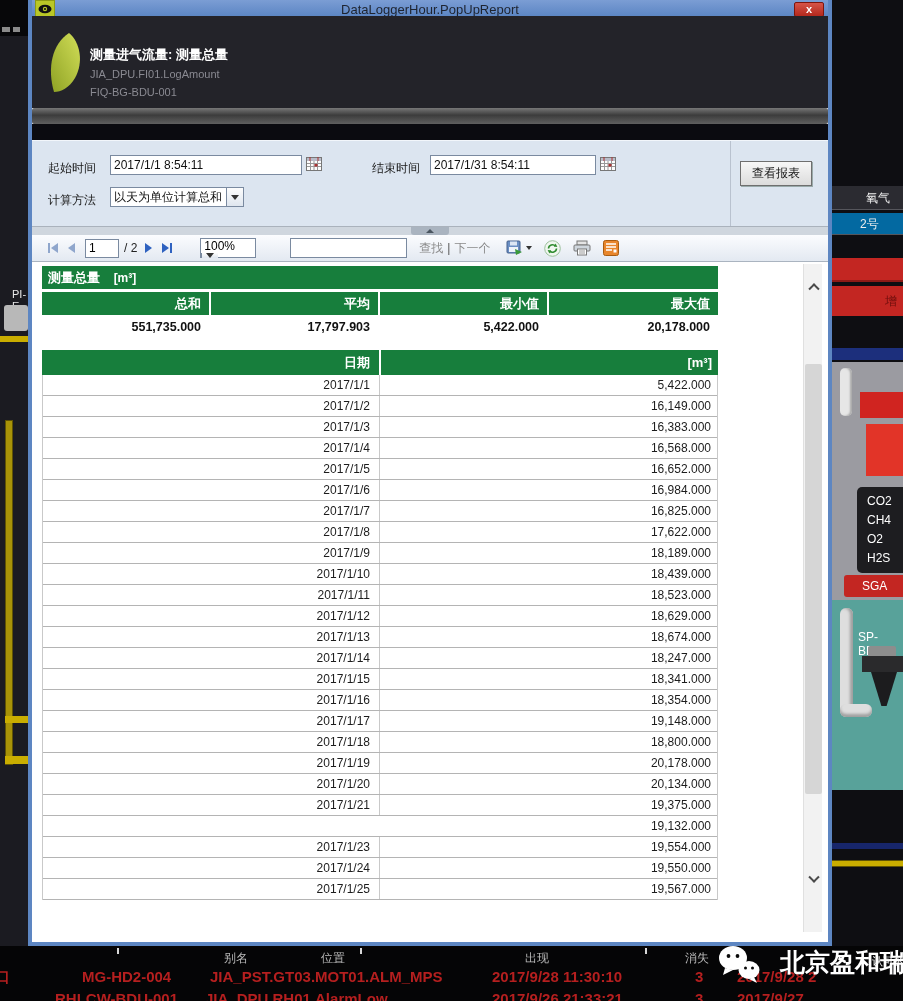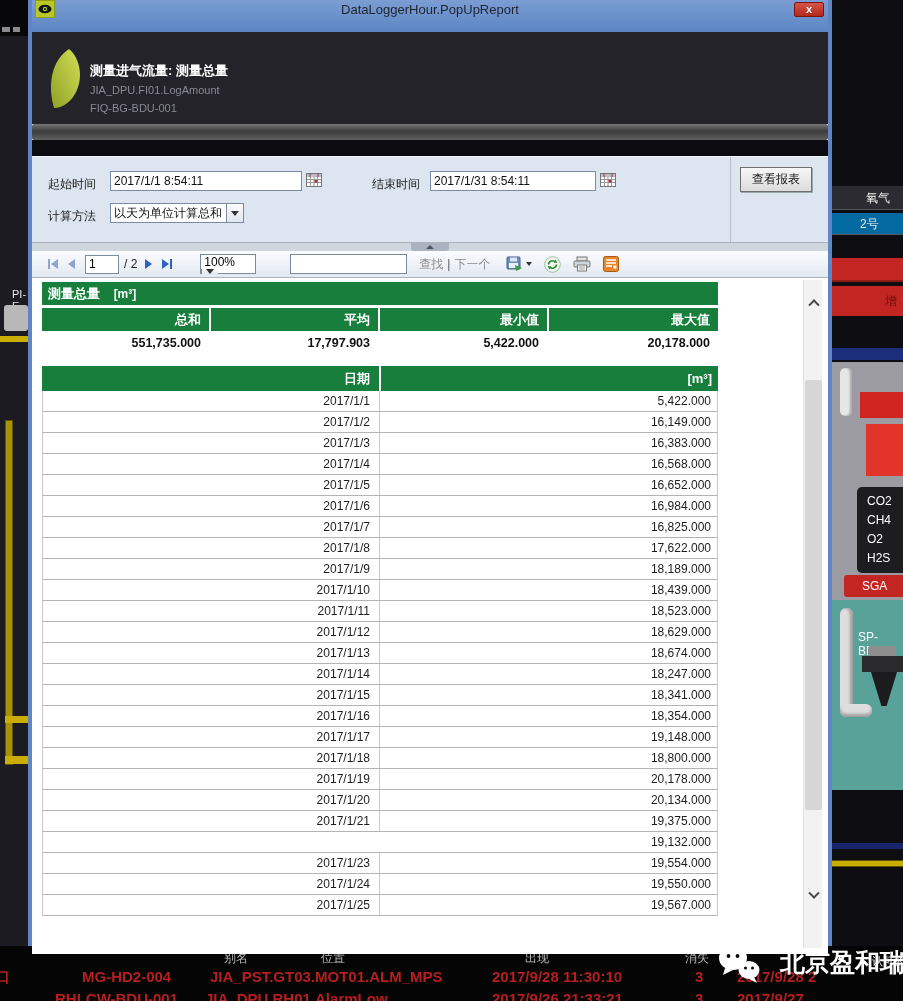--- a/index.html
+++ b/index.html
@@ -55,21 +55,21 @@
 
   .watermark { position:absolute; left:716px; top:938px; width:187px; height:55px; z-index:3; overflow:hidden; }
   .wm-icon { position:absolute; left:0; top:5px; }
   .wm-text { position:absolute; left:46px; top:8px; color:#fff; font-size:25px; font-weight:700; white-space:nowrap;
              font-family:"Liberation Serif", serif;margin-left:18px; }
   .wm-suffix { position:absolute; left:156px; top:16px; color:#fff; font-size:11px; white-space:nowrap; }
 
   
   .popup { position:absolute; left:28px; top:0; width:804px; height:946px; z-index:10; background:#fff;
            border-left:4px solid #5d86c2; border-right:4px solid #5d86c2; border-bottom:4px solid #5d86c2; }
-  .titlebar { position:relative; height:32px; background:linear-gradient(#7b9dd4,#5c86c4); }
+  .titlebar { position:relative; height:16px; background:linear-gradient(#7b9dd4,#5c86c4); }
   .titlebar .title { display:block; text-align:center; font-size:13px; color:#1e2430; line-height:19px; }
   .eye-btn { position:absolute; left:3px; top:0; width:20px; height:18px; background:#b9c727; border:1px solid #8e9a14;
              display:flex; align-items:center; justify-content:center; cursor:pointer; }
   .close-btn { position:absolute; right:4px; top:2px; width:30px; height:15px; background:linear-gradient(#d65448,#b3281d);
                border:1px solid #7e150d; border-radius:2px; color:#fff; font-size:11px; font-weight:700;
                text-align:center; line-height:13px; cursor:pointer; }
 
   .hdr { position:relative; height:92px; background:#232329; }
   .leaf { position:absolute; left:14px; top:16px; }
   .hdr-title { position:absolute; left:58px; top:30px; color:#fff; font-size:13px; font-weight:700; }
@@ -78,21 +78,21 @@
 
   .gbar { height:16px; background:linear-gradient(#777,#3c3c3c 45%,#606060); border-radius:2px; }
   .bstrip { height:16px; background:#0b0b10; }
 
   .filters { position:relative; height:86px; background:#dce5f0; border-top:1px solid #f2f6fb; }
   .f-label { position:absolute; font-size:12px; color:#1a1a1a; }
   .f-input { position:absolute; height:20px; background:#fff; border:1px solid #7a8aa0; font-size:12px; color:#111;
              padding:0 3px; font-family:"Liberation Sans", sans-serif; }
   .cal-icon { position:absolute; width:16px; height:15px; cursor:pointer; }
   .f-divider { position:absolute; left:698px; top:0; bottom:0; width:1px; background:#b9c2cf; }
-  .view-btn { position:absolute; left:708px; top:10px; width:72px; height:25px; background:linear-gradient(#f7f7f7,#dcdcdc);
+  .view-btn { position:absolute; left:708px; top:20px; width:72px; height:25px; background:linear-gradient(#f7f7f7,#dcdcdc);
               border:1px solid #6f6f6f; box-shadow:1px 1px 0 #9aa; font-size:12px; color:#111; cursor:pointer;
               font-family:"Liberation Sans", sans-serif; }
   .f-select { position:absolute; height:20px; background:#fff; border:1px solid #7a8aa0; display:flex; align-items:center; cursor:pointer; }
   .f-select .val { flex:1; font-size:12px; color:#111; padding-left:3px; white-space:nowrap; }
   .dd-btn { width:17px; height:100%; border-left:1px solid #7a8aa0; background:linear-gradient(#fdfdfd,#dfe6ef);
             display:flex; align-items:center; justify-content:center; }
   .tri-down { width:0; height:0; border-left:4px solid transparent; border-right:4px solid transparent; border-top:5px solid #333; }
 
   .split { position:relative; height:9px; background:#cfd6de; border-top:1px solid #aab2bc; }
   .split-handle { position:absolute; left:50%; top:0; width:38px; height:8px; margin-left:-19px; background:#aab4c0;

